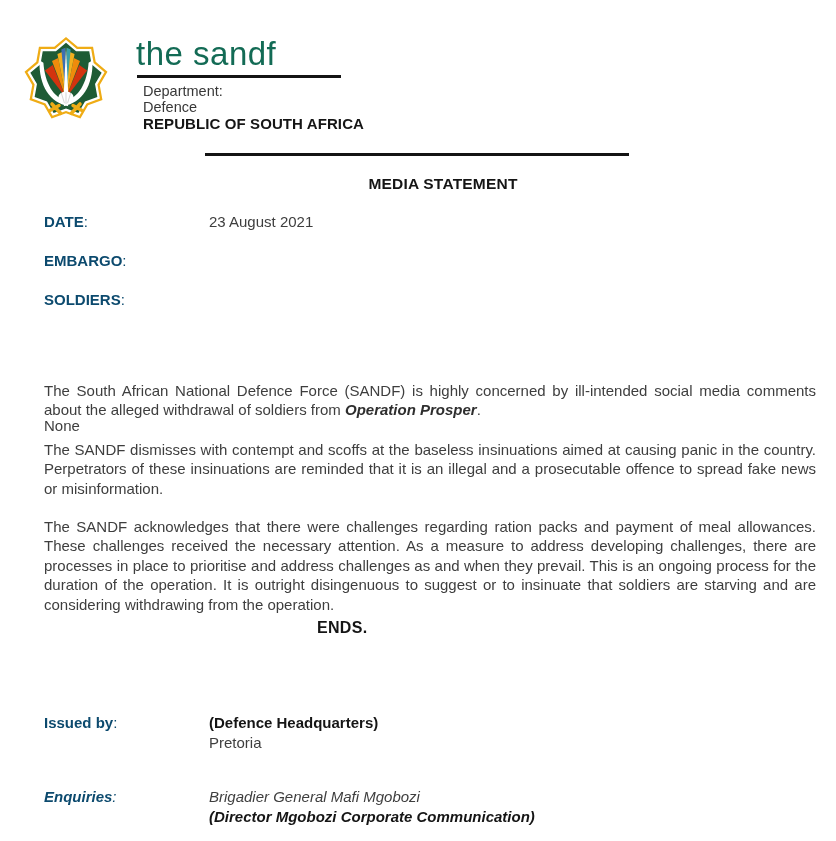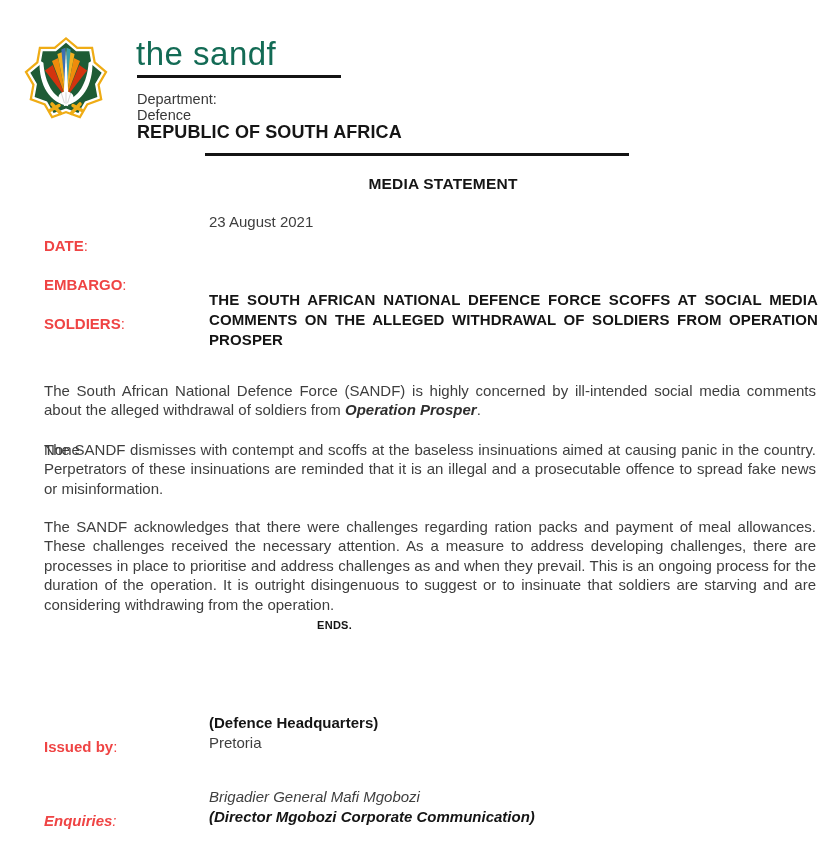--- a/index.html
+++ b/index.html
@@ -12,52 +12,52 @@
     overflow:hidden;
     border-radius:21px;
   }
   
   .emblem{position:absolute;left:18px;top:26px;width:96px;height:106px;}
   .brand-name{
     position:absolute;left:136px;top:36px;
     font-size:33px;line-height:36px;letter-spacing:.5px;
   }
   .brand-rule{position:absolute;left:137px;top:75px;width:204px;height:3px;background:#141414;}
-  .dept-block{position:absolute;left:137px;top:83px;font-size:14.5px;line-height:16.4px;color:#383838;margin-top:8px;}
-  .country{font-weight:bold;color:#151515;font-size:18px;letter-spacing:.1px;}
+  .dept-block{position:absolute;left:143px;top:83px;font-size:14.5px;line-height:16.4px;color:#383838;}
+  .country{font-weight:bold;color:#151515;font-size:15px;letter-spacing:.1px;}
   .rule2{position:absolute;left:205px;top:153px;width:424px;height:3px;background:#141414;}
   
   .doc-title{
     position:absolute;left:44px;top:175px;width:774px;
     text-align:center;padding-left:24px;box-sizing:border-box;
     font-weight:bold;font-size:15.5px;color:#151515;letter-spacing:.2px;
   }
   .row{position:absolute;left:44px;width:774px;display:flex;font-size:15px;line-height:20px;}
-  .row .label{width:165px;flex:0 0 165px;color:#ef4444;margin-top:24px;}
+  .row .label{width:165px;flex:0 0 165px;color:#0c4a6e;}
   .row .label b{font-weight:bold;}
   .row .value{flex:1;}
   .row-date{top:212px;}
   .row-embargo{top:251px;flex-direction:column;}
   .row-subject{top:290px;}
   .subject-text{
     font-weight:bold;color:#151515;
     text-align:justify;letter-spacing:.1px;
   }
   .para{
     position:absolute;left:44px;width:772px;
     font-size:15px;line-height:19.4px;
     text-align:justify;color:#3e3e3e;
   }
   .para-1{top:366px;}
   .para-2{top:425px;}
   .para-3{top:502px;}
   .para b i, .op-emph{font-weight:bold;font-style:italic;color:#2e2e2e;}
   .ends{
     position:absolute;left:317px;top:619px;
-    font-weight:bold;font-size:11px;color:#151515;letter-spacing:.3px;
+    font-weight:bold;font-size:16px;color:#151515;letter-spacing:.3px;
   }
   
   .row-issued{top:713px;}
   .row-enquiries{top:787px;font-style:italic;}
   .footer-bold{font-weight:bold;color:#151515;}
 </style>
 </head>
 <body>
 
 <div class="page">
@@ -107,21 +107,20 @@
     <div class="value">23 August 2021</div>
   </div>
 
   <div class="row row-embargo">
     <div class="label"><b>EMBARGO</b><span>:</span></div>
     <div class="value">None</div>
   </div>
 
   <div class="row row-subject">
     <div class="label"><b>SOLDIERS</b><span>:</span></div>
-    <div class="value subject-text">THE SOUTH AFRICAN NATIONAL DEFENCE FORCE SCOFFS AT SOCIAL MEDIA COMMENTS ON THE ALLEGED WITHDRAWAL OF SOLDIERS FROM OPERATION PROSPER</div>
   </div>
 
   <p class="para para-1"><span>The South African National Defence Force (SANDF) is highly concerned by ill-intended social media comments about the alleged withdrawal of soldiers from </span><span class="op-emph">Operation Prosper</span><span>.</span></p>
 
   <p class="para para-2">The SANDF dismisses with contempt and scoffs at the baseless insinuations aimed at causing panic in the country. Perpetrators of these insinuations are reminded that it is an illegal and a prosecutable offence to spread fake news or misinformation.</p>
 
   <p class="para para-3">The SANDF acknowledges that there were challenges regarding ration packs and payment of meal allowances. These challenges received the necessary attention. As a measure to address developing challenges, there are processes in place to prioritise and address challenges as and when they prevail. This is an ongoing process for the duration of the operation. It is outright disingenuous to suggest or to insinuate that soldiers are starving and are considering withdrawing from the operation.</p>
 
   <div class="ends">ENDS.</div>
 

